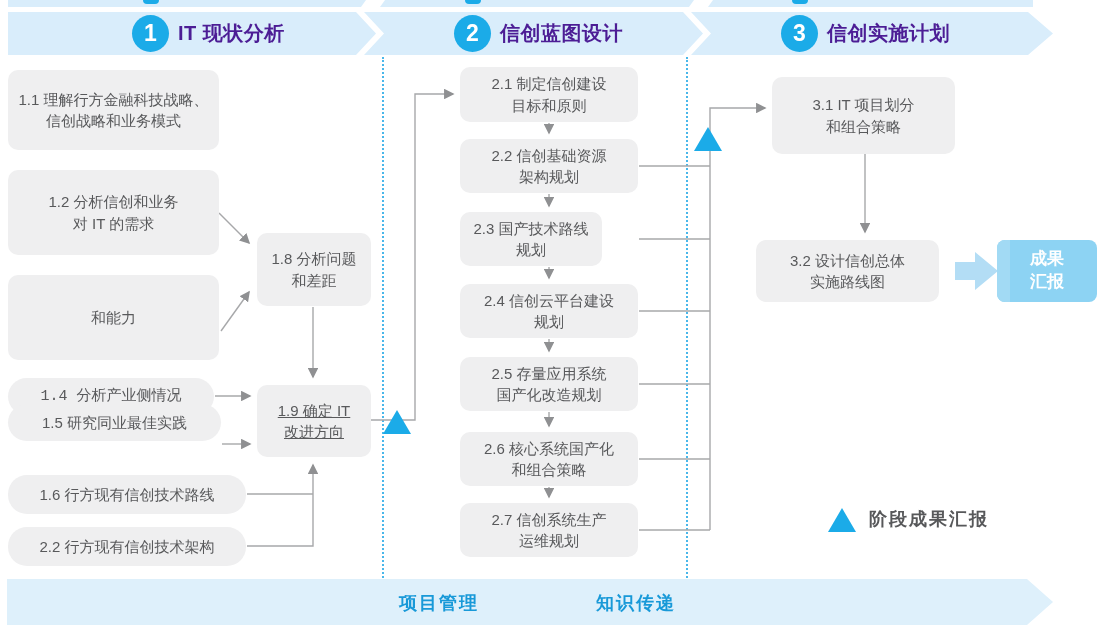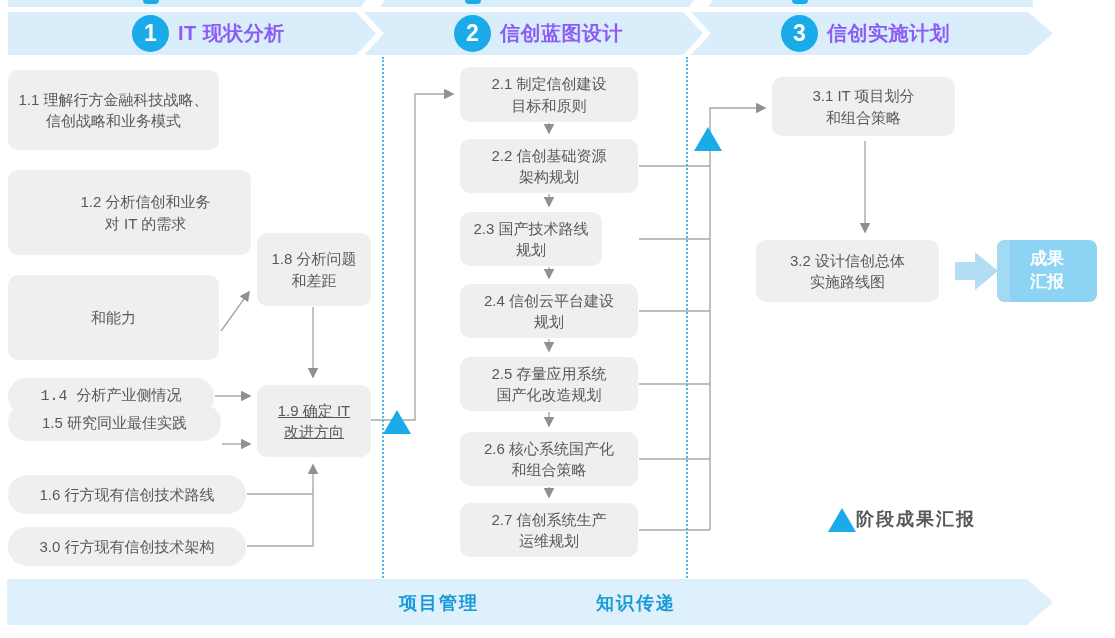--- a/index.html
+++ b/index.html
@@ -17,47 +17,47 @@
   
   .band-seg{position:absolute;top:12px;height:43px;background:#d9edfb;}
   #seg1{left:8px;width:368px;clip-path:polygon(0 0,348px 0,100% 50%,348px 100%,0 100%);}
   #seg2{left:364px;width:339px;clip-path:polygon(0 0,319px 0,100% 50%,319px 100%,0 100%,20px 50%);}
   #seg3{left:691px;width:362px;clip-path:polygon(0 0,337px 0,100% 50%,337px 100%,0 100%,20px 50%);}
 
   .phase-header{position:absolute;top:15px;height:37px;display:flex;align-items:center;gap:9px;z-index:3;}
   #ph1{left:132px;}#ph2{left:454px;}#ph3{left:781px;}
   .phase-circle{width:37px;height:37px;border-radius:50%;background:#1babe8;color:#fff;font-weight:bold;
                 font-size:23px;display:flex;align-items:center;justify-content:center;}
-  .phase-title{color:#8b5cf6;font-weight:bold;font-size:20px;letter-spacing:0.5px;white-space:nowrap;}
+  .phase-title{color:#4c1d95;font-weight:bold;font-size:20px;letter-spacing:0.5px;white-space:nowrap;}
 
   
   .dotted-line{position:absolute;top:57px;height:521px;width:0;border-left:2px dotted #49b7ea;z-index:0;}
   #dl1{left:382px;}#dl2{left:686px;}
 
   
   .box{position:absolute;background:#efeff0;border-radius:10px;color:#58595b;font-size:15px;line-height:1.42;
        display:flex;flex-direction:column;align-items:center;justify-content:center;text-align:center;z-index:2;}
   .pill{border-radius:19px;}
   .b11{left:8px;top:70px;width:211px;height:80px;}
-  .b12{left:8px;top:170px;width:211px;height:85px;padding-left:32px;}
+  .b12{left:8px;top:170px;width:211px;height:85px;}
   .b13{left:8px;top:275px;width:211px;height:85px;}
   .b14{left:8px;top:378px;width:206px;height:37px;font-family:Liberation Mono, monospace;}
   .b15{left:8px;top:404px;width:213px;height:37px;}
   .b16{left:8px;top:475px;width:238px;height:39px;}
   .b17{left:8px;top:527px;width:238px;height:39px;}
   .b18{left:257px;top:233px;width:114px;height:73px;}
   .b19{left:257px;top:385px;width:114px;height:72px;text-decoration:underline;}
   .b21{left:460px;top:67px;width:178px;height:55px;}
   .b22{left:460px;top:139px;width:178px;height:54px;}
   .b23{left:460px;top:212px;width:142px;height:54px;}
   .b24{left:460px;top:284px;width:178px;height:54px;}
   .b25{left:460px;top:357px;width:178px;height:54px;}
   .b26{left:460px;top:432px;width:178px;height:54px;}
   .b27{left:460px;top:503px;width:178px;height:54px;}
-  .b31{left:772px;top:77px;width:183px;height:59px;}
+  .b31{left:772px;top:77px;width:183px;height:77px;}
   .b32{left:756px;top:240px;width:183px;height:62px;}
 
   
   .report{position:absolute;left:997px;top:240px;width:100px;height:62px;background:#8dd3f3;border-radius:8px;
           display:flex;flex-direction:column;align-items:center;justify-content:center;color:#fff;font-weight:bold;
           font-size:17px;line-height:1.35;z-index:2;}
   .report::before{content:"";position:absolute;left:0;top:0;bottom:0;width:13px;background:#a2daf4;
           border-radius:8px 0 0 8px;}
   .report span{position:relative;}
 
@@ -65,21 +65,21 @@
   svg.connectors{position:absolute;left:0;top:0;z-index:1;}
 
   
   .bottom-band{position:absolute;left:7px;top:579px;width:1046px;height:46px;background:#def0fb;
           clip-path:polygon(0 0,1020px 0,100% 50%,1020px 100%,0 100%);z-index:0;}
   .bottom-label{position:absolute;top:591px;font-weight:bold;font-size:18px;color:#1899d8;
           letter-spacing:2px;z-index:2;white-space:nowrap;}
   #bl1{left:399px;}#bl2{left:596px;}
 
   
-  .legend{position:absolute;left:828px;top:507px;display:flex;align-items:flex-end;gap:0;z-index:2;}
+  .legend{position:absolute;left:828px;top:507px;display:flex;align-items:flex-end;gap:13px;z-index:2;}
   .legend-triangle{width:0;height:0;border-left:14px solid transparent;border-right:14px solid transparent;
           border-bottom:24px solid #1babe8;}
   .legend-label{font-weight:bold;font-size:18px;color:#57585a;letter-spacing:2px;padding-bottom:1px;white-space:nowrap;}
 </style>
 </head>
 <body>
 
 <div id="stage">
 
   <div class="top-strip" id="ts1"></div>
@@ -158,21 +158,21 @@
   <div class="box pill b14">
     <span>1.4 分析产业侧情况</span>
   </div>
   <div class="box pill b15">
     <span>1.5 研究同业最佳实践</span>
   </div>
   <div class="box pill b16">
     <span>1.6 行方现有信创技术路线</span>
   </div>
   <div class="box pill b17">
-    <span>3.0 行方现有信创技术架构</span>
+    <span>2.2 行方现有信创技术架构</span>
   </div>
   <div class="box b18">
     <span>1.8 分析问题</span>
     <span>和差距</span>
   </div>
   <div class="box b19">
     <span>1.9 确定 IT</span>
     <span>改进方向</span>
   </div>
 

